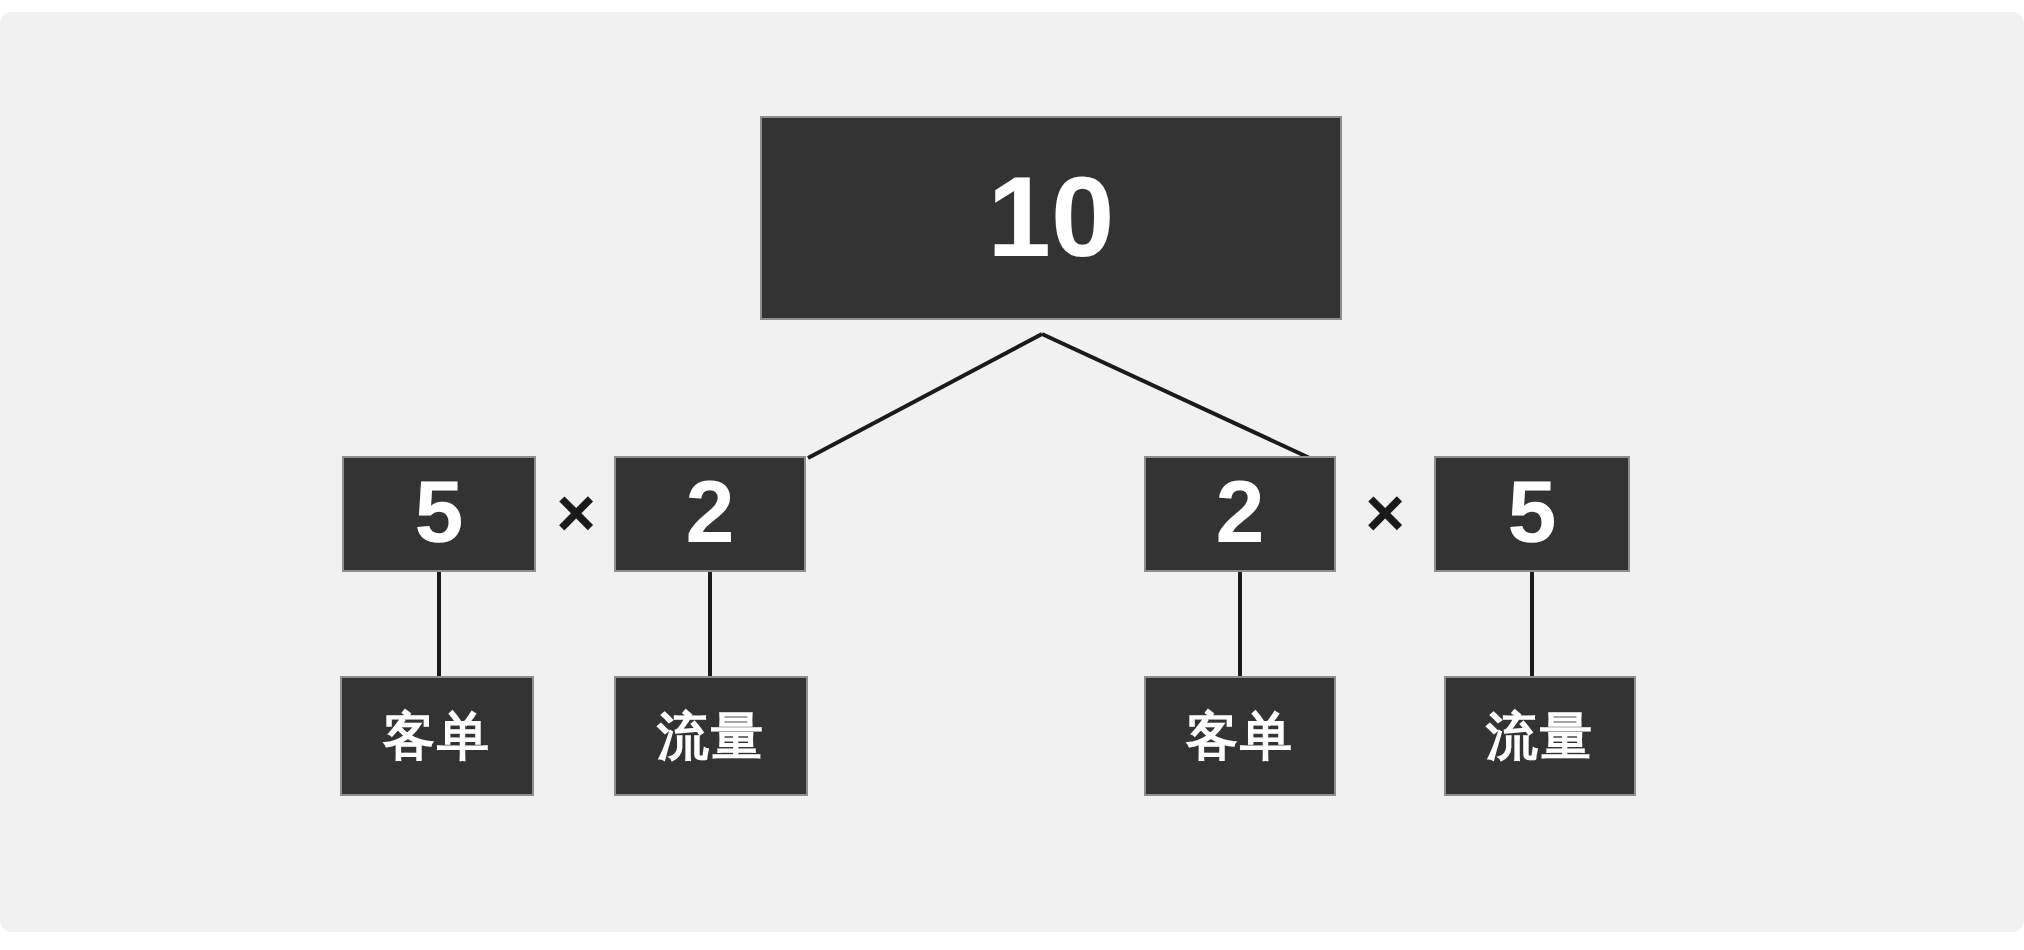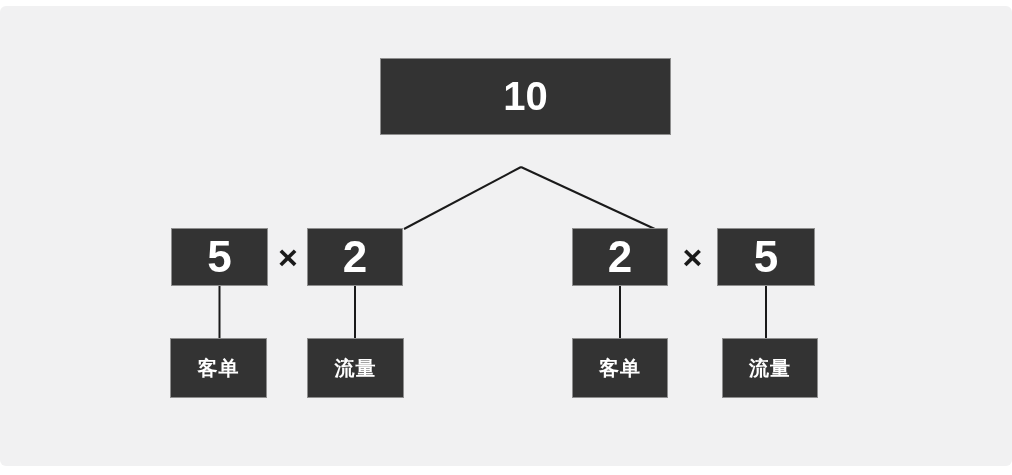--- a/index.html
+++ b/index.html
@@ -43,32 +43,32 @@
     color: #ffffff;
     display: flex;
     align-items: center;
     justify-content: center;
     font-weight: 700;
   }
   .root-box {
     left: 380px;
     top: 58px;
     width: 291px;
-    height: 77px;
-    font-size: 40px;
+    height: 102px;
+    font-size: 57px;
   }
   .num-box {
     top: 228px;
     height: 58px;
     font-size: 44px;
   }
   .label-box {
     top: 338px;
     height: 60px;
-    font-size: 20px;
+    font-size: 26px;
     letter-spacing: 1px;
   }
   .times {
     position: absolute;
     top: 228px;
     height: 58px;
     display: flex;
     align-items: center;
     justify-content: center;
     font-size: 34px;

